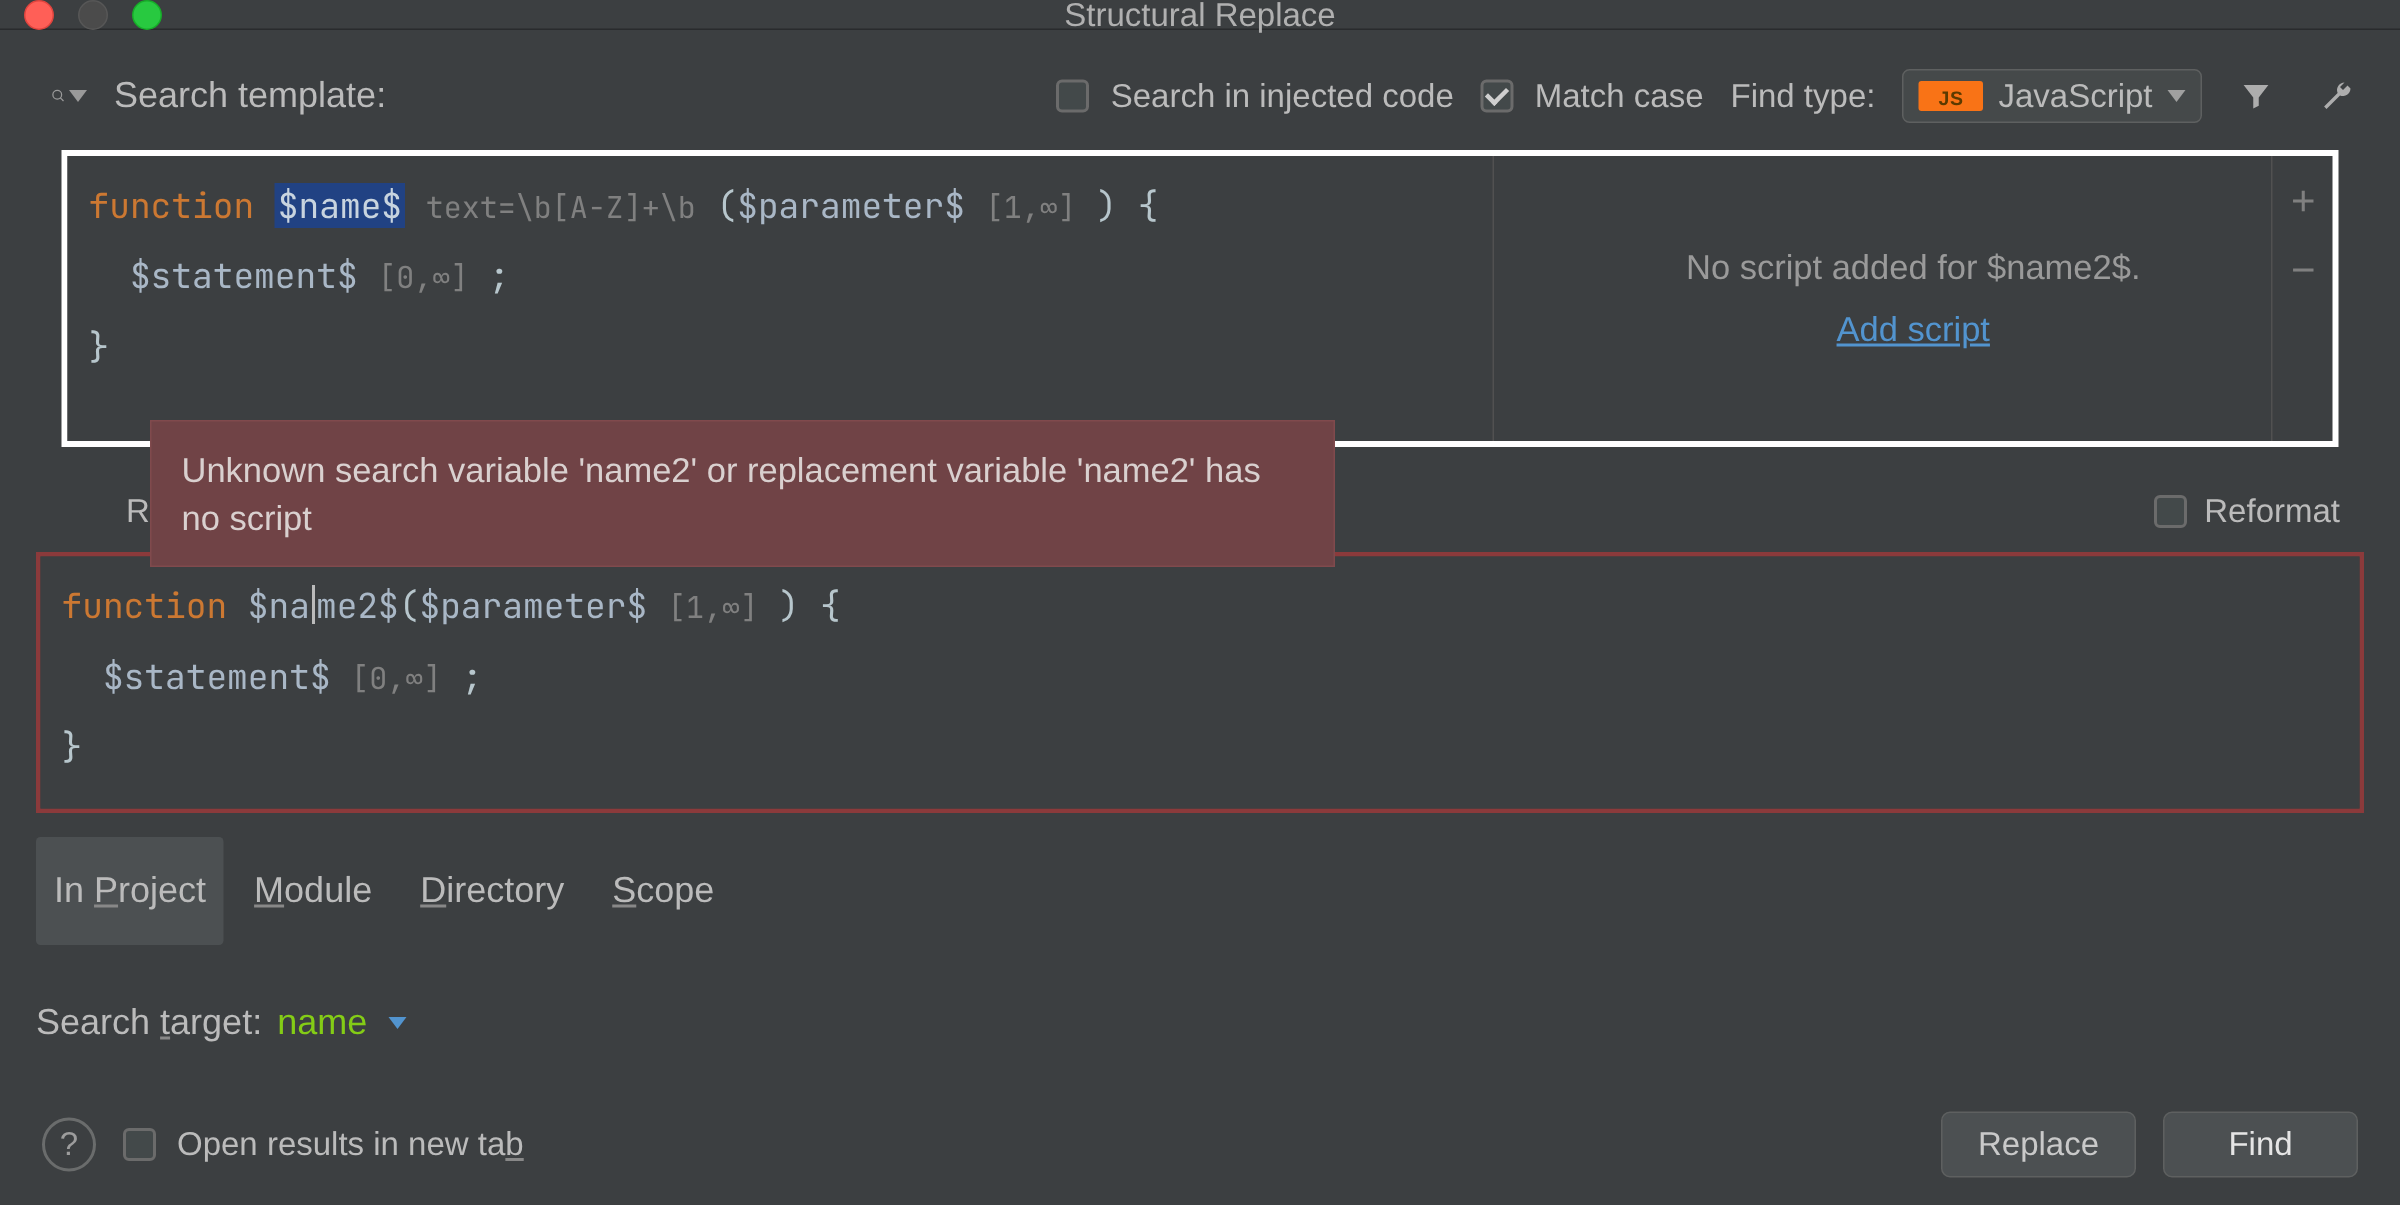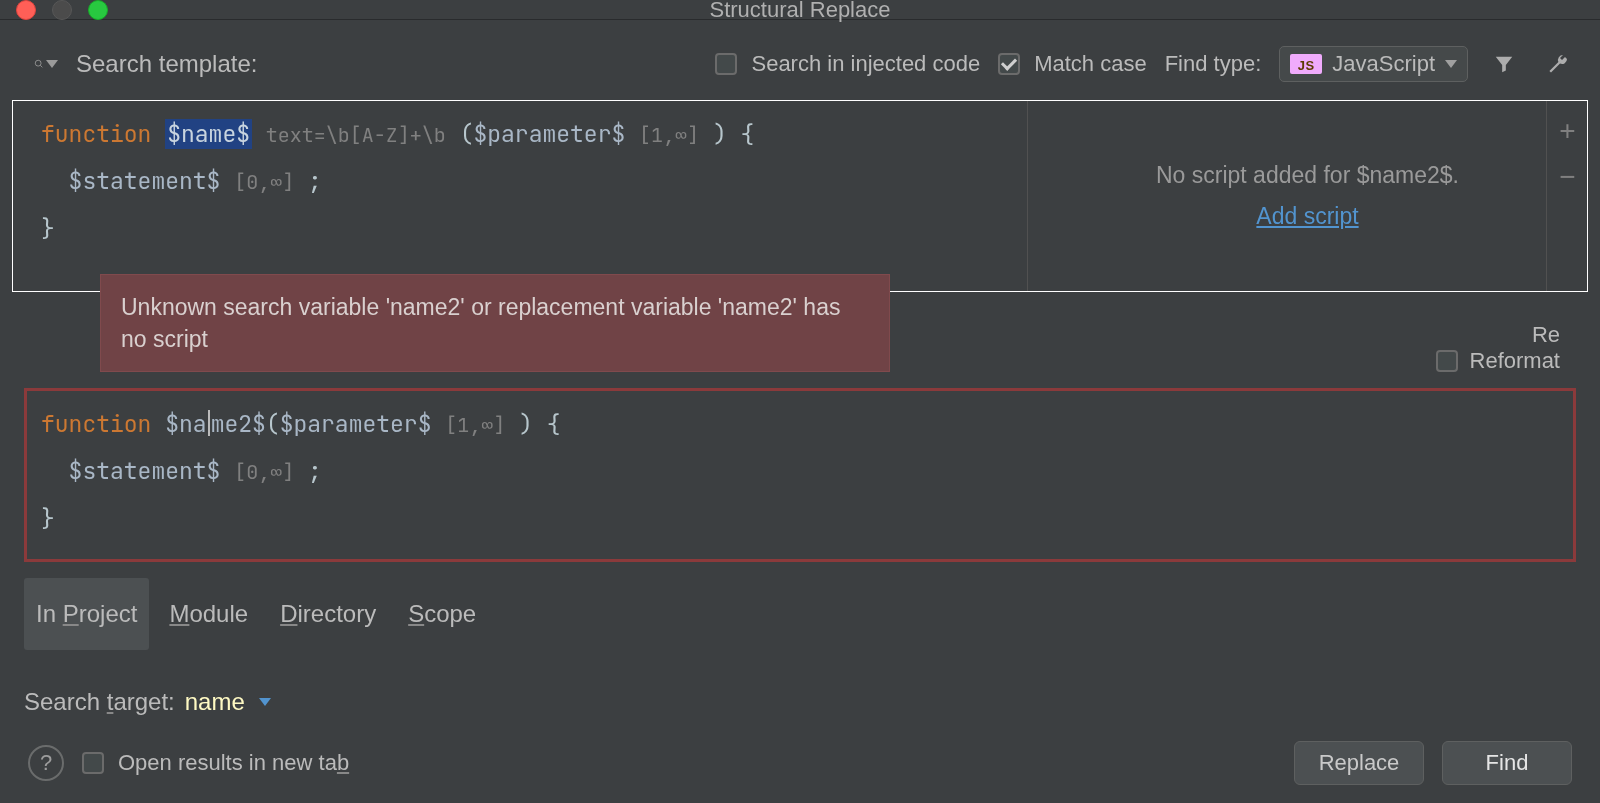--- a/index.html
+++ b/index.html
@@ -50,35 +50,34 @@
     transform: translateY(-2px) rotate(-45deg);
   }
   .chkwrap { display:inline-flex; align-items:center; gap:14px; }
   .ftlabel { color:#bbbbbb; }
   .ft-combo {
     display:inline-flex; align-items:center; gap:10px;
     border:1px solid #5e6060; border-radius:5px;
     background:#45494a; padding:4px 10px;
   }
   .ft-combo .jsicon {
-    width:32px; height:20px; background:#f0abfc; color:#5c3a00;
+    width:43px; height:20px; background:#f97316; color:#5c3a00;
     font-size:13px; font-weight:bold; display:flex; align-items:flex-end; justify-content:center;
     border-radius:2px; letter-spacing:0.5px; padding-bottom:1px;
   }
   .caret { width:0;height:0;border-left:6px solid transparent;border-right:6px solid transparent;border-top:8px solid #a0a0a0; }
   .iconbtn {
     width:36px;height:36px;border:1px solid transparent;border-radius:4px;
     display:inline-flex;align-items:center;justify-content:center;color:#adadad;
   }
 
   
   .panes-row {
-    display:flex; gap:0; margin: 0 12px;
-    border:1px solid #ffffff;
-    padding-left:14px;
+    display:flex; gap:0; margin: 0 41px;
+    border:4px solid #ffffff;
   }
   .editor {
     font-family: "JetBrains Mono","SF Mono",Menlo,Consolas,monospace;
     font-size:23px; line-height:46px;
     color:#b7c6cc;
     padding: 10px 14px;
     white-space:pre;
   }
   .search-editor { flex:1; min-height:190px; background:#3c3f41; }
   .side-panel {
@@ -95,23 +94,22 @@
 
   
   .kw { color:#cc7832; }
   .var { color:#a9b7c6; }
   .name-sel { background:#214283; color:#c8d4df; padding:0 2px; }
   .anno { color:#808080; font-size:20px; }
   .punc { color:#b7c6cc; }
 
   
   .replace-row {
-    display:flex; align-items:flex-end; padding: 30px 40px 14px 84px;
+    display:flex; align-items:center; padding: 30px 40px 14px 84px;
     position:relative;
-    flex-direction:column;
   }
   .err-tip {
     position:absolute; left:100px; top:-18px;
     max-width:790px;
     background:#704346; color:#d9d0cf;
     border:1px solid #804a4d;
     padding:16px 20px; font-size:23px; line-height:1.4;
     z-index:10;
   }
   .reformat { margin-left:auto; display:flex; align-items:center; gap:12px; }
@@ -127,21 +125,21 @@
   
   .scopes { display:flex; gap:8px; margin:16px 24px 0 24px; }
   .scope {
     padding:22px 12px; font-size:24px; color:#bbbbbb; border-radius:3px;text-align:right;
   }
   .scope.active { background:#4c5052; }
   .mn { text-decoration: underline; text-decoration-color:#888; }
 
   
   .target-row { margin:38px 24px 0 24px; display:flex; align-items:center; gap:10px; font-size:24px;}
-  .target-row .val { color:#fef9c3; display:inline-flex; align-items:center; gap:14px;}
+  .target-row .val { color:#84cc16; display:inline-flex; align-items:center; gap:14px;}
   .target-row .caret { border-top-color:#5294cf; }
 
   
   .bottom {
     position:absolute; left:0; right:0; bottom:0;
     display:flex; align-items:center; padding:14px 28px 18px 28px; gap:18px;
   }
   .helpbtn {
     width:36px;height:36px;border-radius:50%;border:2px solid #6a6c6c;
     display:flex;align-items:center;justify-content:center;color:#9d9d9d;font-size:22px;

